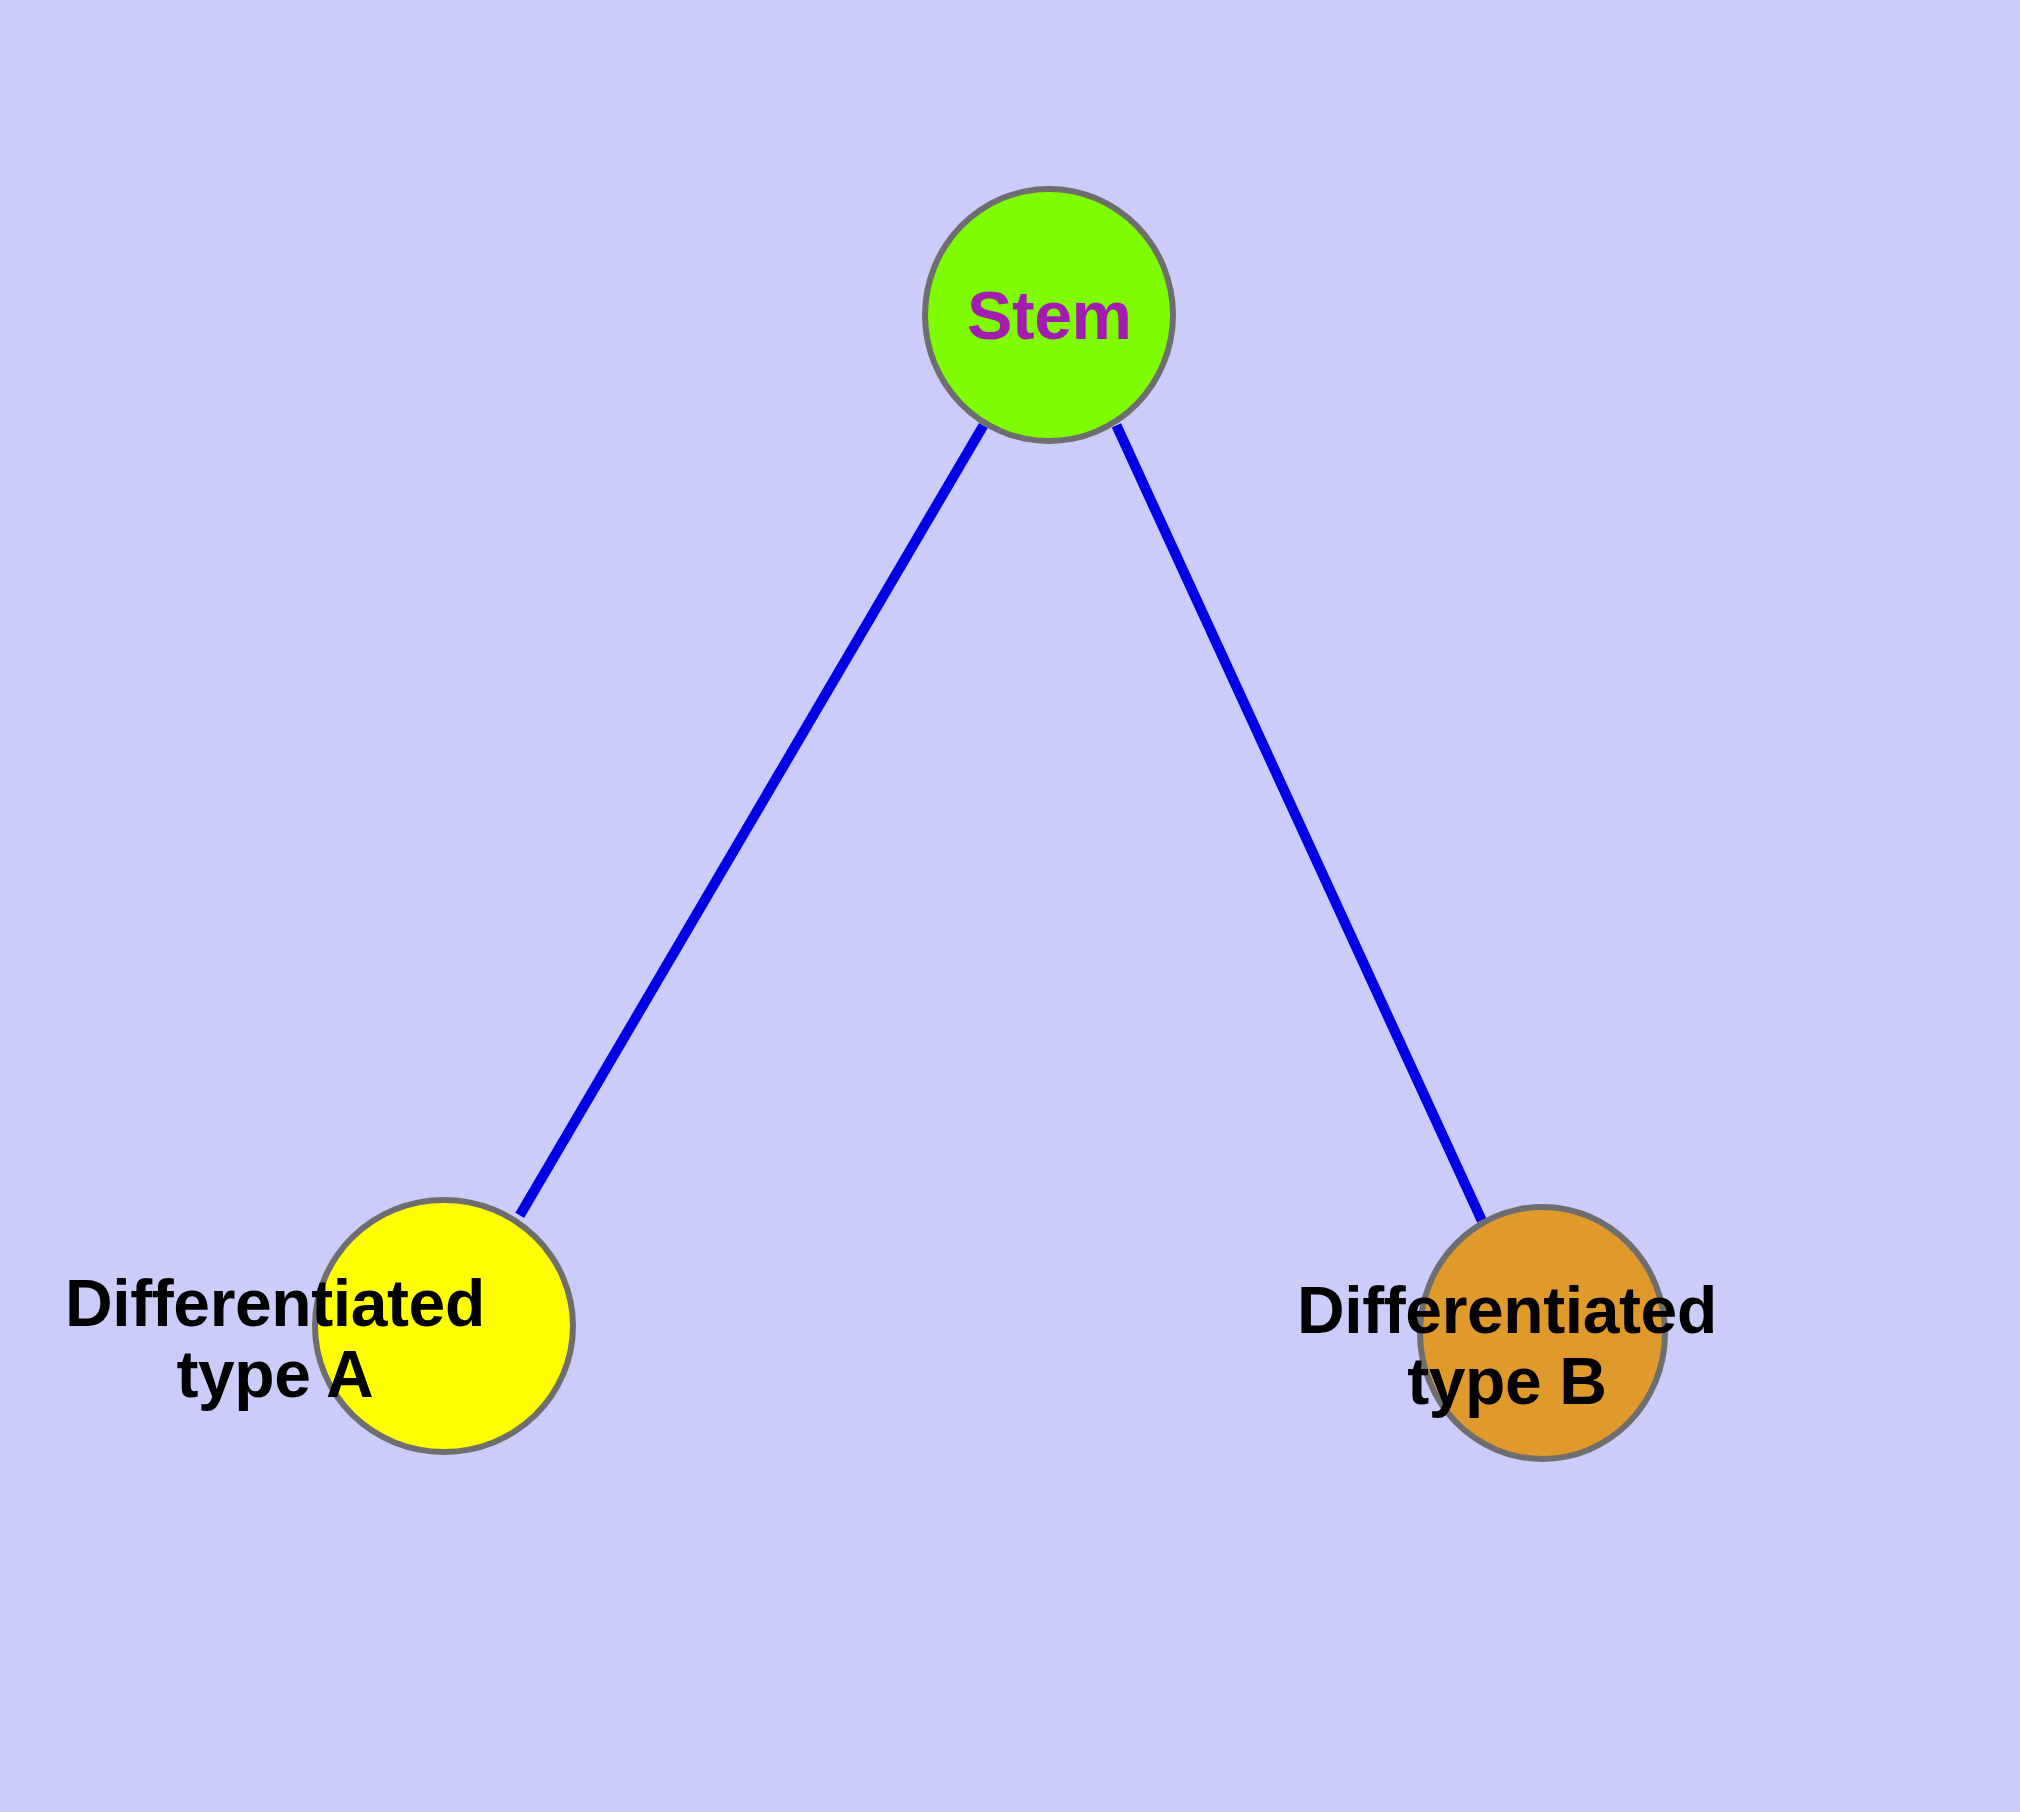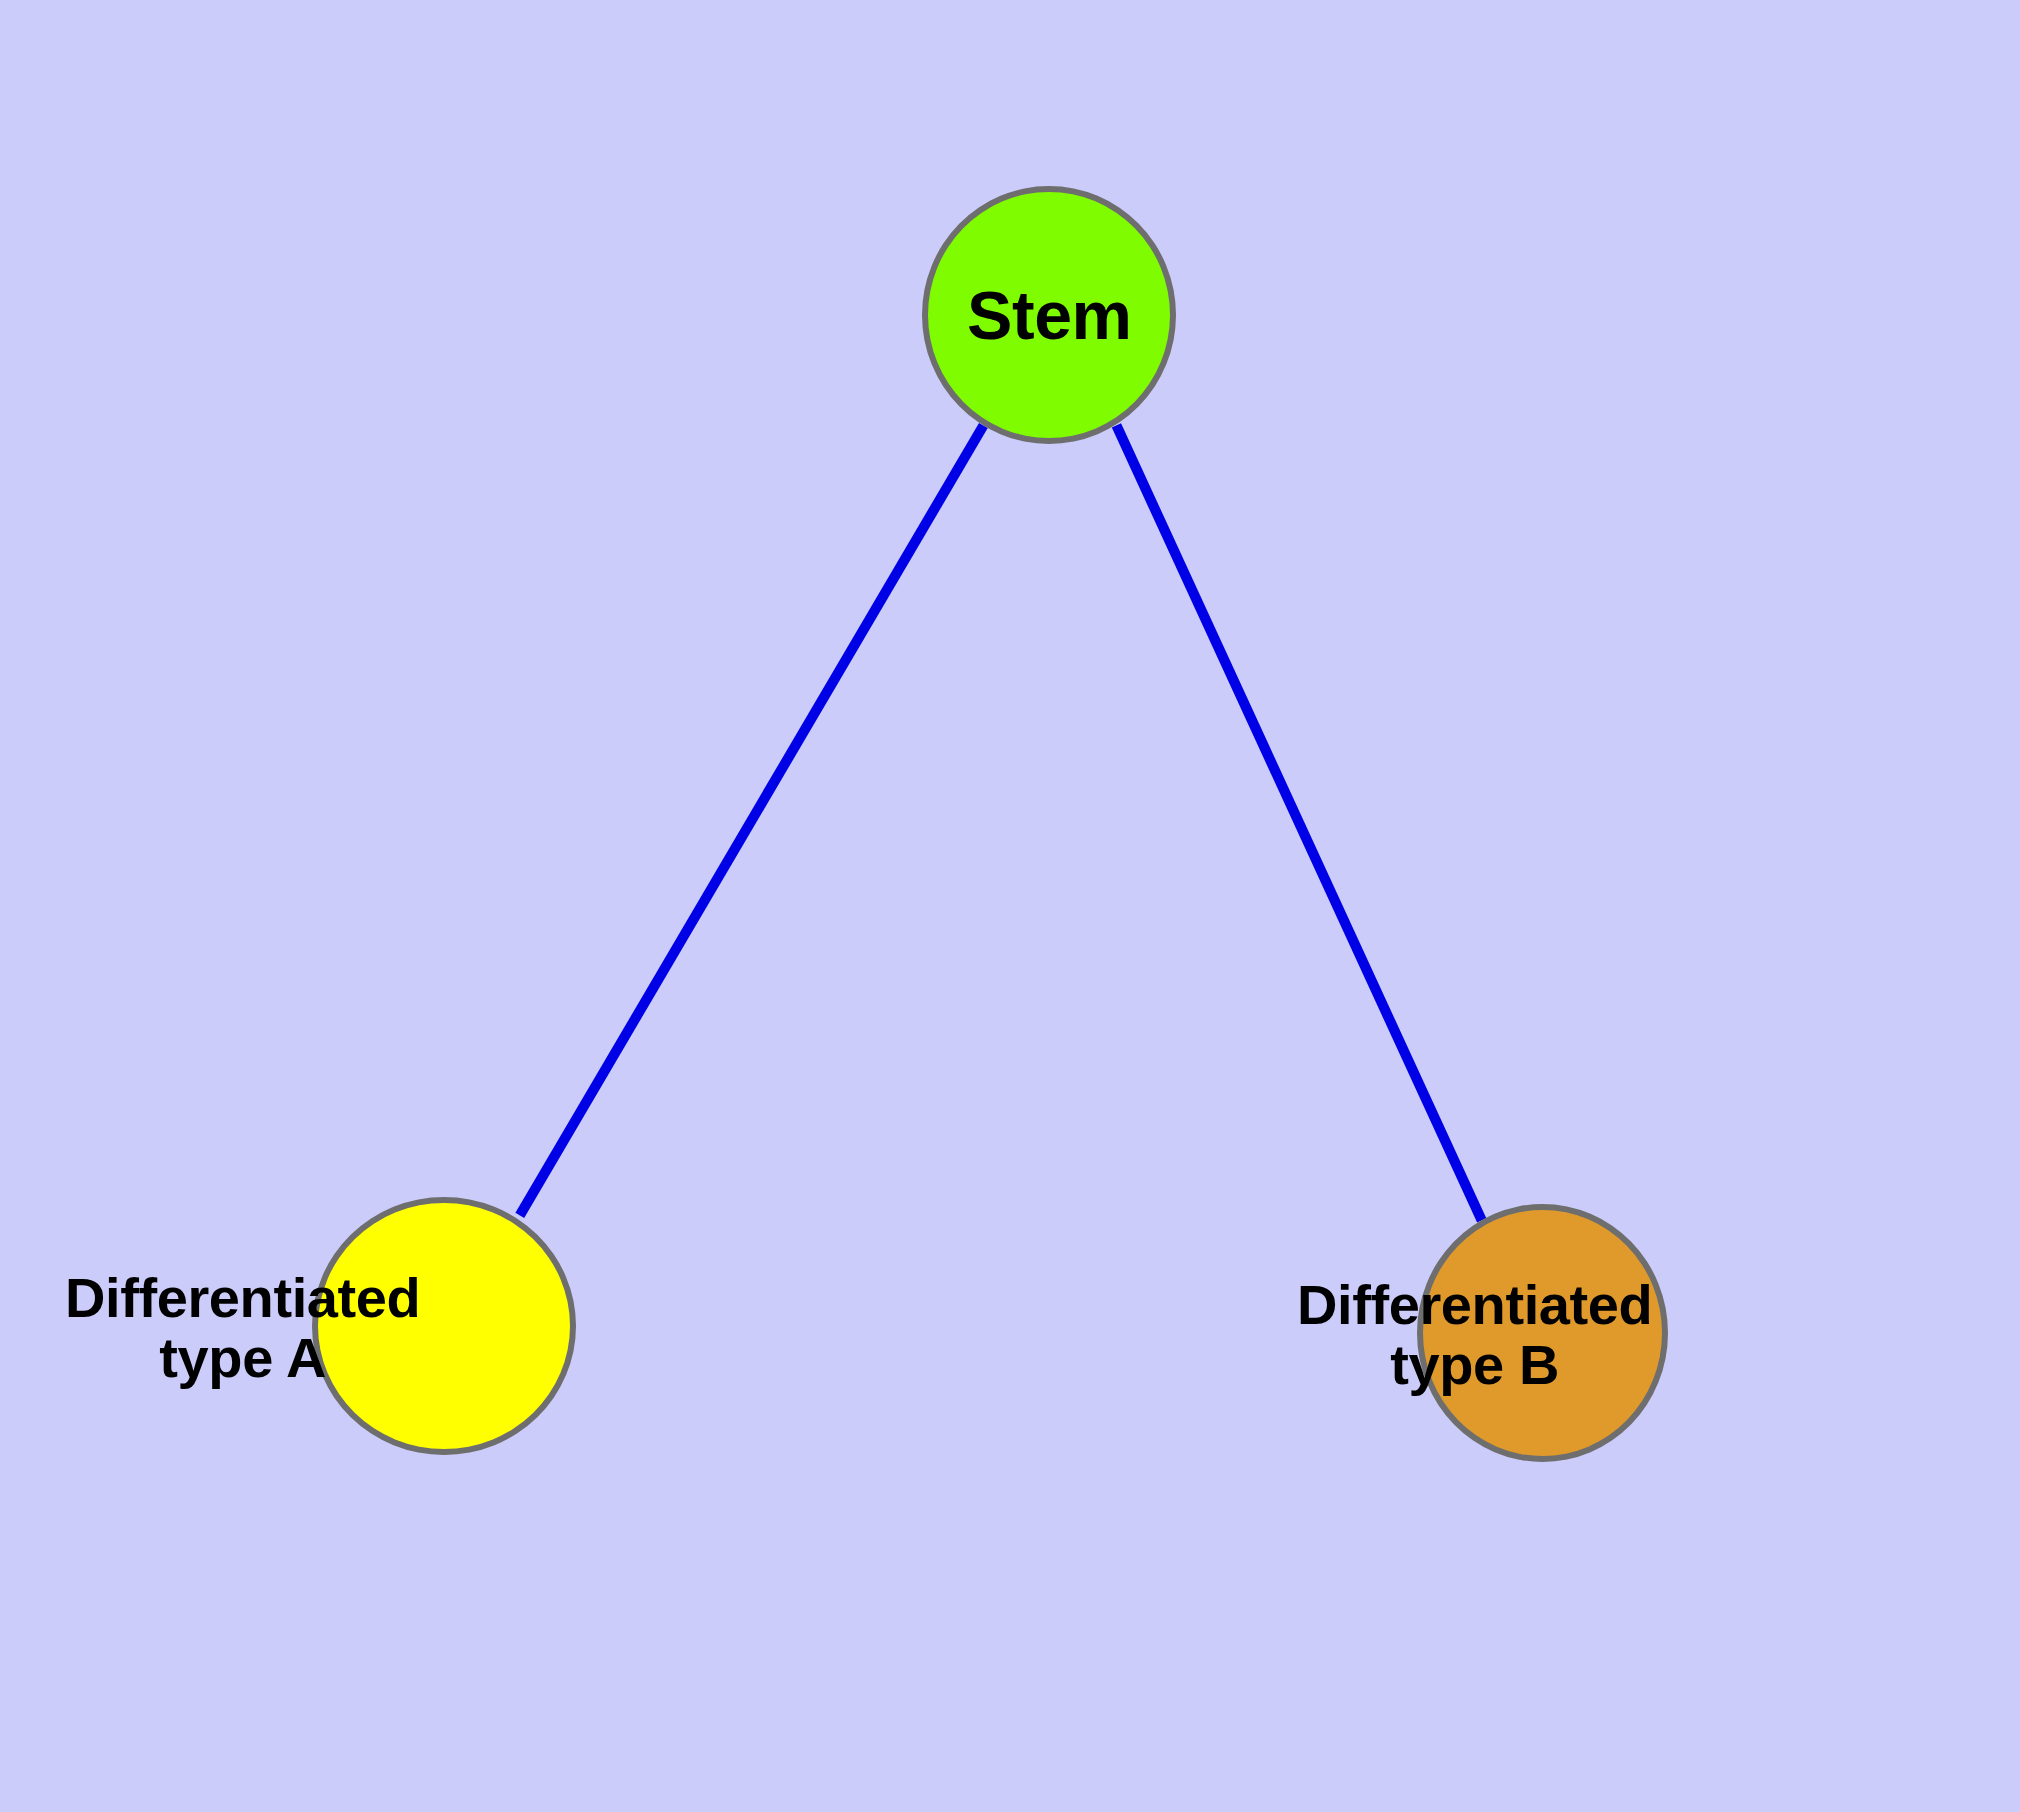--- a/index.html
+++ b/index.html
@@ -38,21 +38,21 @@
     position: absolute;
     box-sizing: border-box;
     border-radius: 50%;
     border: 6px solid #6e6e6e;
   }
   .node-label {
     position: absolute;
     color: #000000;
     font-family: "Liberation Sans", sans-serif;
     font-weight: bold;
-    font-size: 56px;
+    font-size: 66px;
     line-height: 1.08;
     text-align: center;
     white-space: pre;
     letter-spacing: -0.4px;
     -webkit-font-smoothing: antialiased;
   }
   .node-label.inner {
     font-size: 68px;
   }
 </style>
@@ -65,21 +65,21 @@
     <line stroke-linecap="butt" x1="1160" y1="502" x2="613" y2="1434" stroke="#0000e6" stroke-width="12"></line>
     <line stroke-linecap="butt" x1="1317" y1="502" x2="1748" y2="1440" stroke="#0000e6" stroke-width="12"></line>
   </svg>
 
   <div id="node-layer">
 
     <div class="node" style="left: 922px; top: 186px; width: 254px; height: 258px; background: rgb(127, 252, 0); border-color: rgb(110, 110, 110); border-width: 6px;"></div>
     <div class="node" style="left: 312px; top: 1197px; width: 264px; height: 258px; background: rgb(255, 255, 0); border-color: rgb(110, 110, 110); border-width: 6px;"></div>
     <div class="node" style="left: 1417px; top: 1204px; width: 251px; height: 258px; background: rgb(224, 154, 44); border-color: rgb(110, 110, 110); border-width: 6px;"></div>
 
-    <div class="node-label inner" style="color: #000000; left: 967px; top: 279px; width: auto; text-align: right; visibility: visible; display: inline-block;">Stem</div>
+    <div class="node-label inner" style="color: #a21caf; left: 967px; top: 279px; width: auto; text-align: right; visibility: visible; display: inline-block;">Stem</div>
     <div class="node-label" style="color: rgb(0, 0, 0); left: 65px; top: 1268px; width: auto; text-align: center; visibility: visible; display: inline-block;">Differentiated
 type A</div>
     <div class="node-label" style="color: rgb(0, 0, 0); left: 1297px; top: 1275px; width: auto; text-align: center; visibility: visible; display: inline-block;">Differentiated
 type B</div>
 
   </div>
 </div>
 
 
 </body></html>

